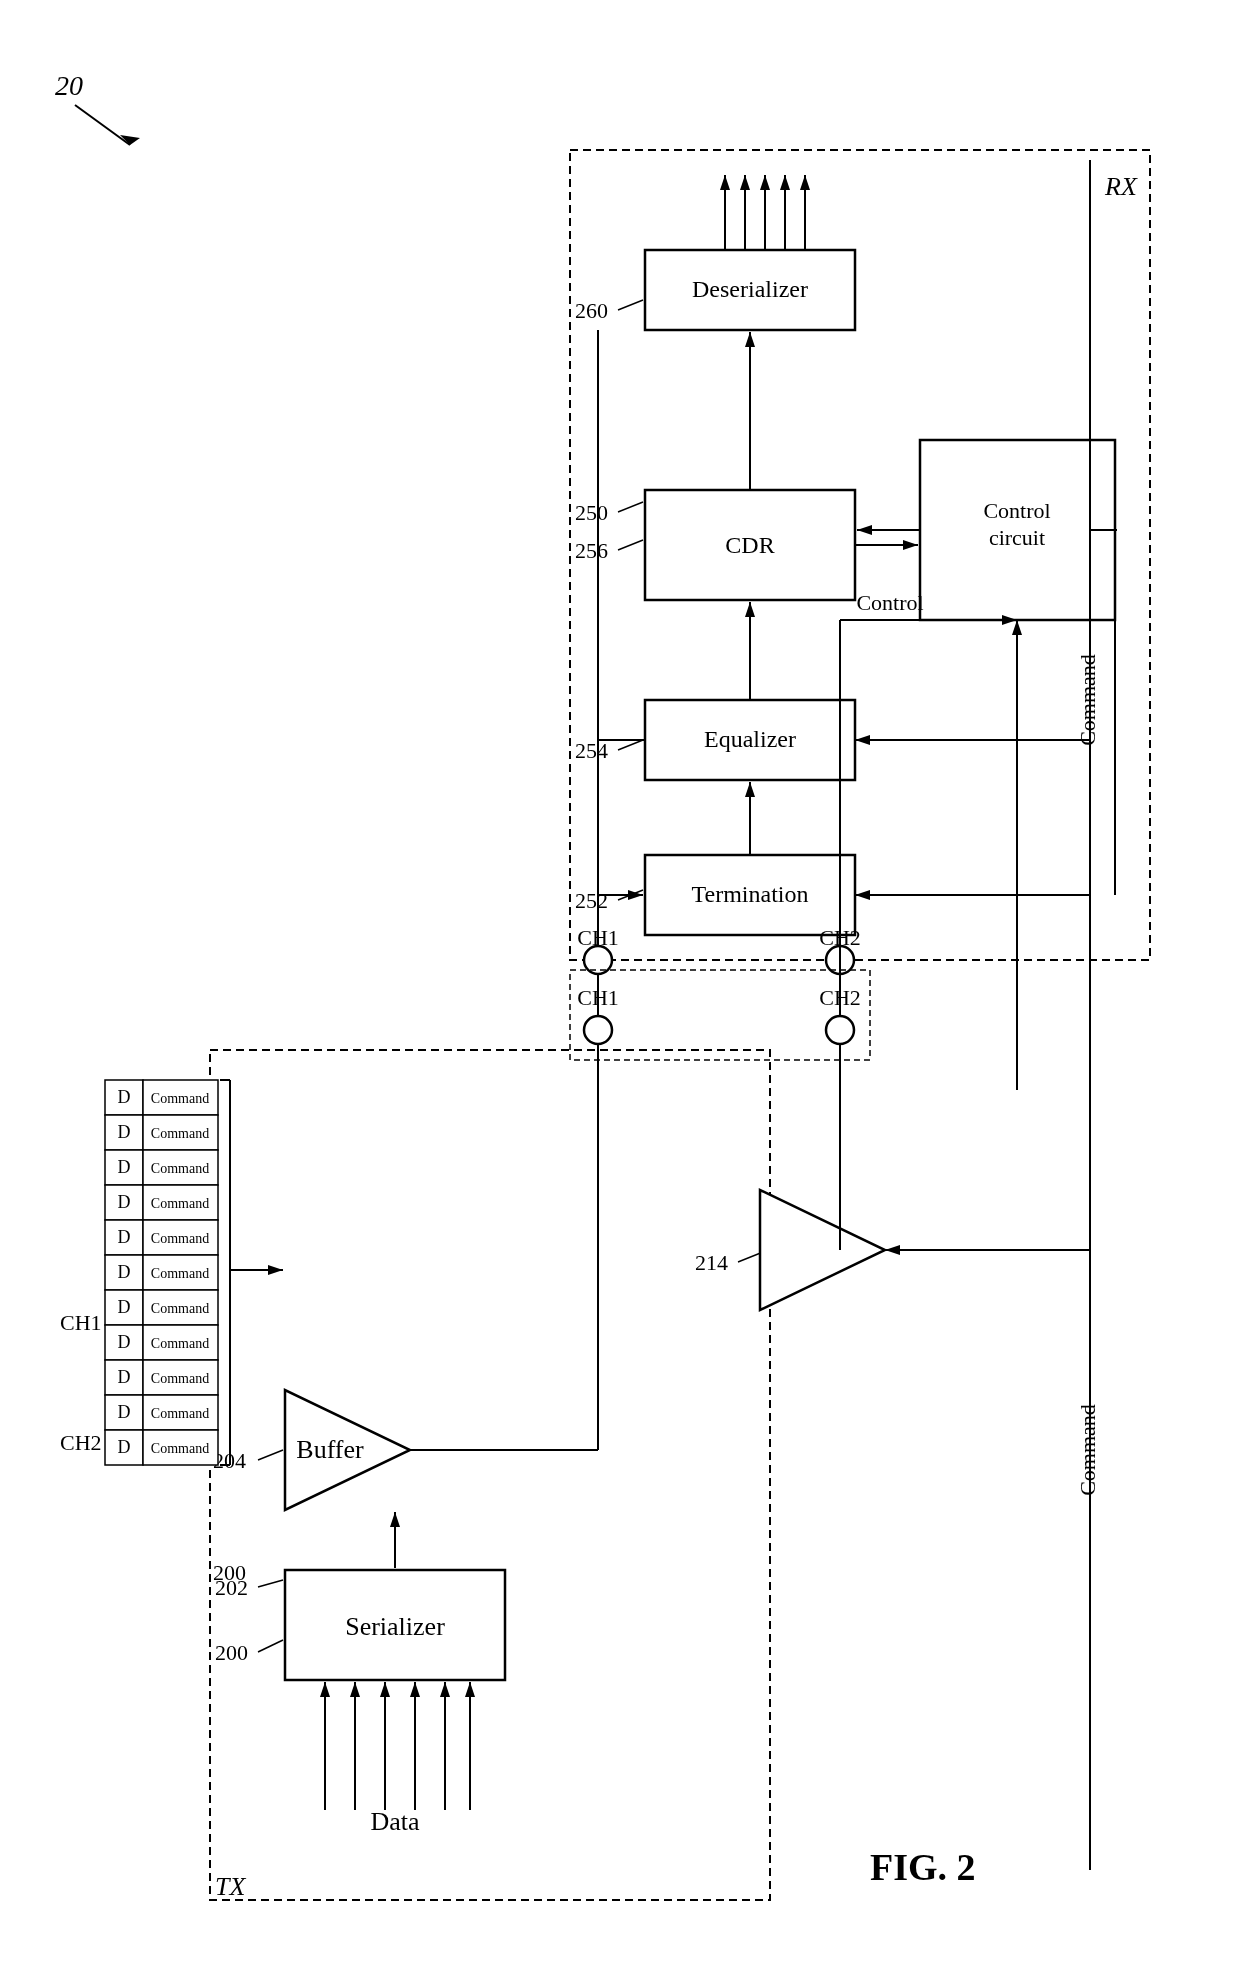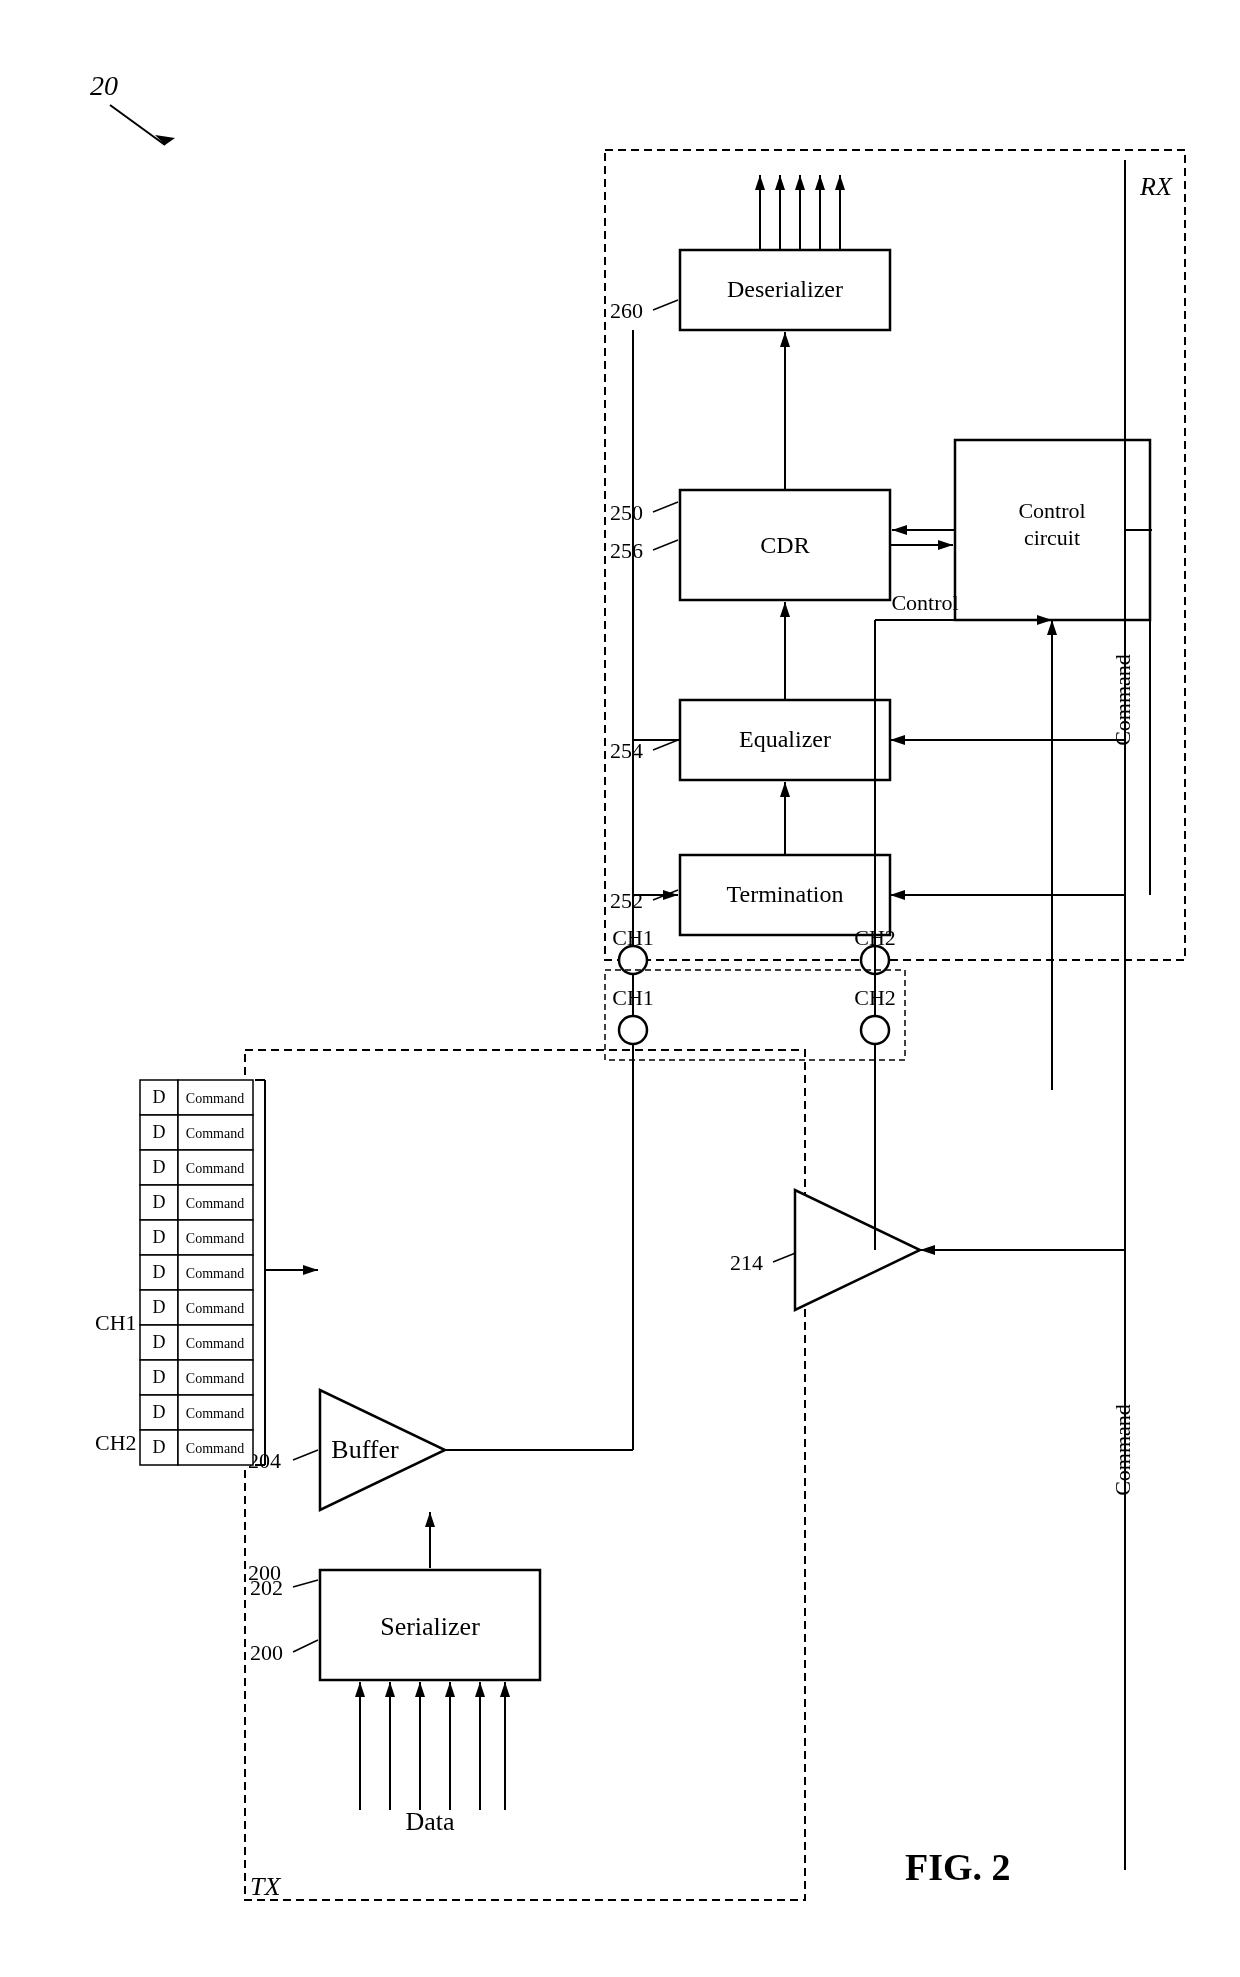--- a/index.html
+++ b/index.html
@@ -10,21 +10,20 @@
       font-family: 'Times New Roman', Times, serif;
       position: relative;
       overflow: hidden;
     }
 
     .diagram-container {
       position: absolute;
       top: 0; left: 0;
       width: 1240px;
       height: 1977px;
-      padding-left: 35px;
     }
 
     svg {
       width: 1240px;
       height: 1977px;
     }
 
     text {
       font-family: 'Times New Roman', Times, serif;
     }

